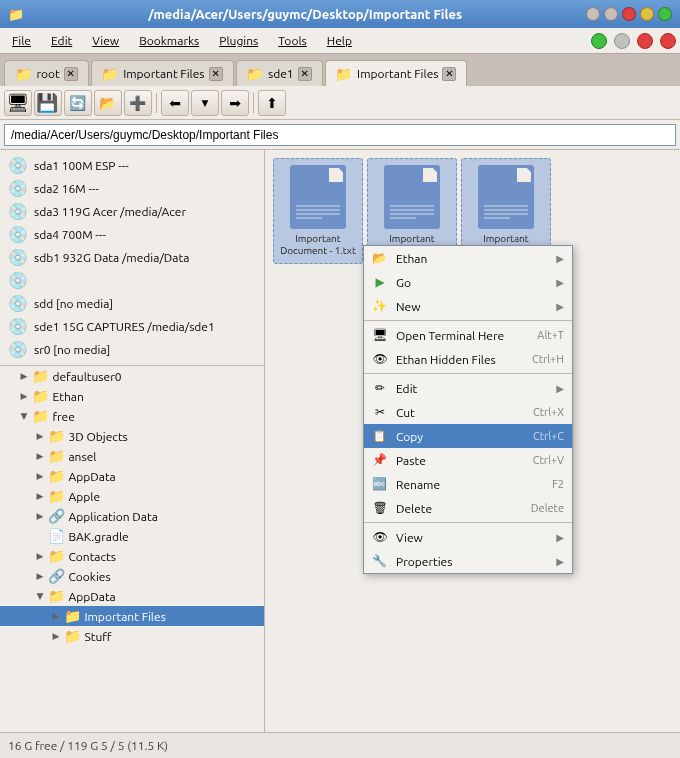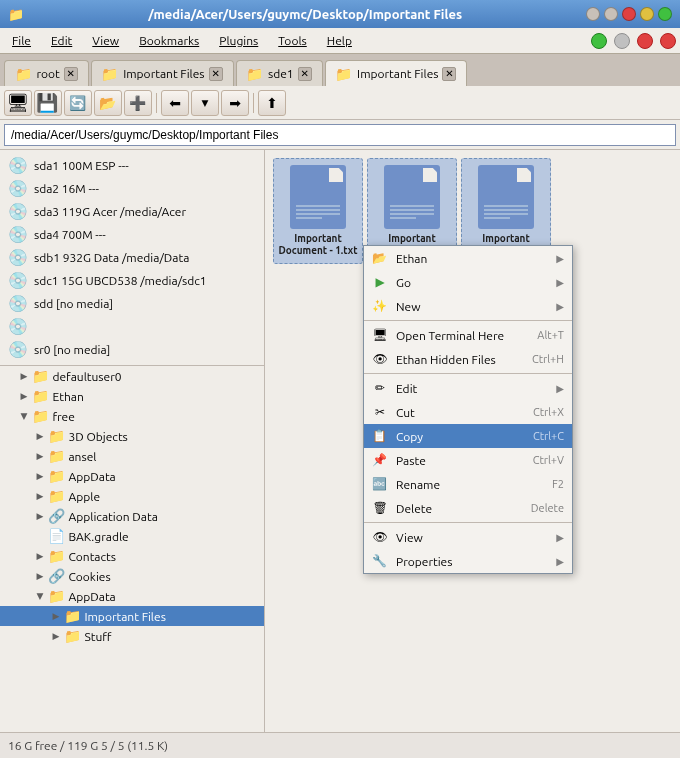--- a/index.html
+++ b/index.html
@@ -215,21 +215,21 @@
       width: 14px; height: 14px;
       background: #f0ede8;
       clip-path: polygon(0 0, 70% 0, 100% 30%, 100% 100%, 0 100%);
     }
     .file-big-icon .file-lines {
       position: absolute;
       bottom: 8px;
       left: 6px; right: 6px;
     }
     .file-line { height: 2px; background: #a0b8d8; margin: 2px 0; }
-    .file-label { font-size: 10px; color: #202020; word-break: break-word; line-height: 1.2; font-weight: bold; }
+    .file-label { font-size: 10px; color: #202020; word-break: break-word; line-height: 1.2; }
 
     
     #context-menu {
       position: absolute;
       top: 95px;
       left: 98px;
       width: 210px;
       background: #f4f2ee;
       border: 1px solid #8090a0;
       box-shadow: 2px 2px 8px rgba(0,0,0,0.3);
@@ -371,28 +371,28 @@
       <div class="device-item">
         <span class="device-icon">💿</span>
         <span>sda4 700M ---</span>
       </div>
       <div class="device-item">
         <span class="device-icon">💿</span>
         <span>sdb1 932G Data /media/Data</span>
       </div>
       <div class="device-item">
         <span class="device-icon">💿</span>
-        <span>sdc1 15G UBCD538 /media/sdc1</span>
       </div>
       <div class="device-item">
         <span class="device-icon">💿</span>
         <span>sdd [no media]</span>
       </div>
       <div class="device-item">
         <span class="device-icon">💿</span>
+        <span>sde1 15G CAPTURES /media/sde1</span>
       </div>
       <div class="device-item">
         <span class="device-icon">💿</span>
         <span>sr0 [no media]</span>
       </div>
     </div>
 
     <div id="tree-section">
       <div id="tree-content">
 

